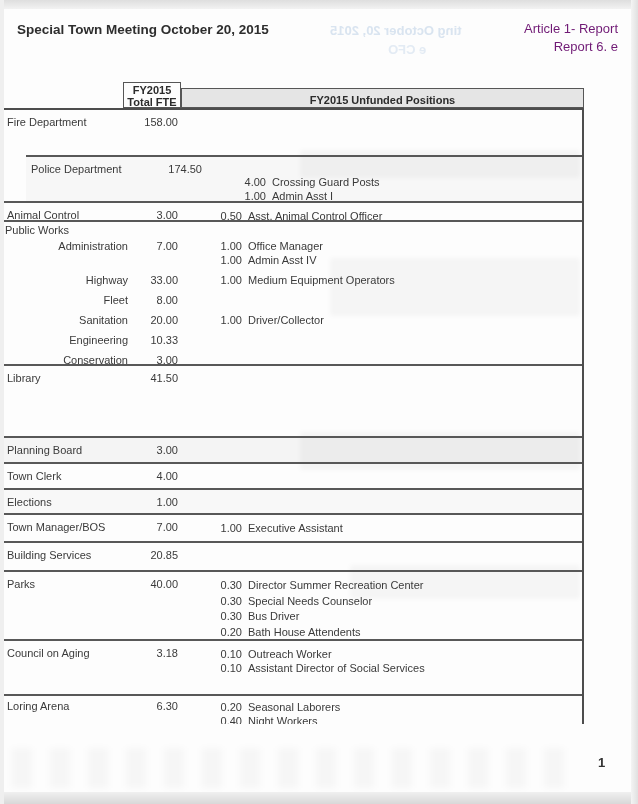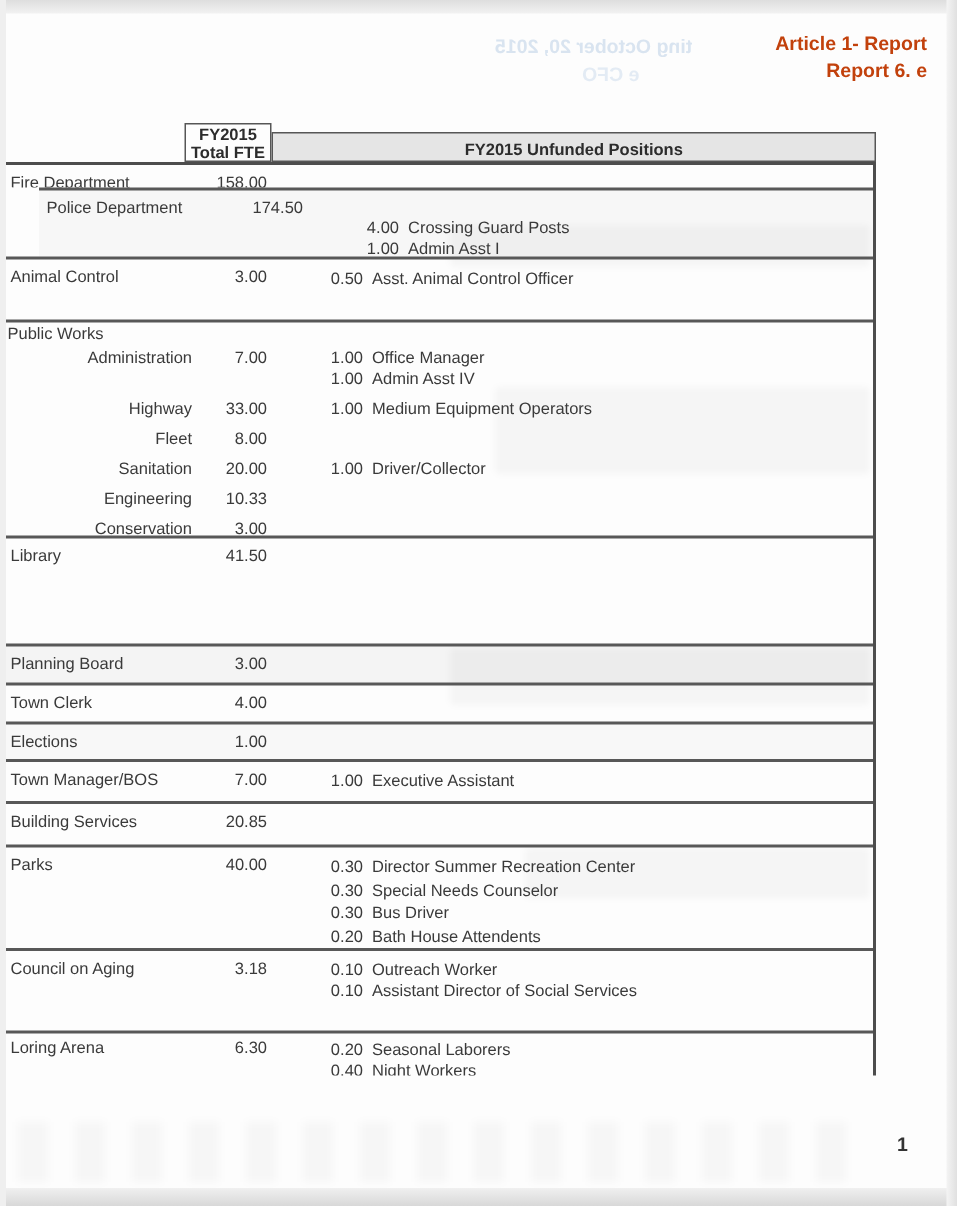--- a/index.html
+++ b/index.html
@@ -9,22 +9,22 @@
   
   .edge{position:absolute;background:#e6e6e6;pointer-events:none;}
   .edge.top{left:0;top:0;width:638px;height:9px;background:linear-gradient(#dedede,#f2f2f2);}
   .edge.bottom{left:0;top:792px;width:638px;height:12px;background:linear-gradient(#f0f0f0,#d8d8d8);}
   .edge.right{left:631px;top:0;width:7px;height:804px;background:linear-gradient(90deg,#f4f4f4,#e0e0e0);}
   .edge.left{left:0;top:0;width:4px;height:804px;background:#efefef;}
 
   
   .hdr-left{position:absolute;left:17px;top:20px;font-size:13.5px;font-weight:bold;
             color:#2e2e2e;line-height:19px;}
-  .hdr-right{position:absolute;right:20px;top:20px;font-size:13px;font-weight:bold;
-             color:#c2410c;line-height:18px;text-align:right;}
+  .hdr-right{position:absolute;right:20px;top:20px;font-size:13px;font-weight:normal;
+             color:#701a75;line-height:18px;text-align:right;}
 
   
   .ghost{position:absolute;transform:scaleX(-1);font-weight:bold;color:#d9e4f0;
          font-size:13px;white-space:nowrap;pointer-events:none;}
   .ghost2{color:#e3ebf4;}
   .ghost-band{position:absolute;background:rgba(0,0,0,0.032);filter:blur(2px);
               border-radius:3px;pointer-events:none;}
   .mottle{position:absolute;left:12px;top:748px;width:560px;height:40px;pointer-events:none;
           background:repeating-linear-gradient(90deg,rgba(0,0,0,0.028) 0 20px,transparent 20px 38px);
           filter:blur(3px);}
@@ -35,23 +35,23 @@
   .hbox1{position:absolute;left:123px;top:0;width:58px;height:26px;border:1.5px solid #565656;
          box-sizing:border-box;font-size:11px;font-weight:bold;color:#2c2c2c;text-align:center;
          line-height:12px;padding-top:1px;background:#fdfdfd;}
   .hbox2{position:absolute;left:181px;top:6px;width:403px;height:20px;border:1.5px solid #565656;
          box-sizing:border-box;font-size:11px;font-weight:bold;color:#2c2c2c;text-align:center;
          line-height:22px;background:#e5e5e5;}
   .tbody{border:2px solid #4d4d4d;border-bottom:none;width:584px;box-sizing:border-box;
          background:transparent;}
   .trow{overflow:hidden;box-sizing:border-box;padding-top:6px;position:relative;}
   .trow + .trow{border-top:2px solid #585858;}
-  .trow:nth-of-type(1){height:15px;border-radius:10px;}
+  .trow:nth-of-type(1){height:45px;border-radius:10px;}
   .trow:nth-of-type(2){height:46px;background:rgba(0,0,0,0.022);margin-left:24px;}
-  .trow:nth-of-type(3){height:42px;}
+  .trow:nth-of-type(3){height:19px;}
   .trow:nth-of-type(4){height:144px;padding-top:2px;}
   .trow:nth-of-type(5){height:72px;}
   .trow:nth-of-type(6){height:26px;background:rgba(0,0,0,0.035);}
   .trow:nth-of-type(7){height:26px;}
   .trow:nth-of-type(8){height:25px;background:rgba(0,0,0,0.02);}
   .trow:nth-of-type(9){height:28px;}
   .trow:nth-of-type(10){height:29px;}
   .trow:nth-of-type(11){height:69px;}
   .trow:nth-of-type(12){height:55px;}
   .trow:nth-of-type(13){height:30px;padding-top:4px;}
@@ -79,20 +79,21 @@
 
   <div class="ghost" style="left:330px;top:23px;">ting October 20, 2015</div>
   <div class="ghost ghost2" style="left:388px;top:42px;">e CFO</div>
   <div class="ghost-band" style="left:300px;top:150px;width:280px;height:28px;"></div>
   <div class="ghost-band" style="left:330px;top:258px;width:250px;height:58px;"></div>
   <div class="ghost-band" style="left:300px;top:432px;width:280px;height:38px;"></div>
   <div class="ghost-band" style="left:350px;top:565px;width:230px;height:34px;"></div>
   <div class="mottle"></div>
 
   <div class="hdr-left">
+    <div>Special Town Meeting October 20, 2015</div>
   </div>
   <div class="hdr-right">
     <div>Article 1- Report</div>
     <div>Report 6. e</div>
   </div>
 
   <div class="tablewrap">
     <div class="thead">
       <div class="hbox1">
         <div>FY2015</div>

